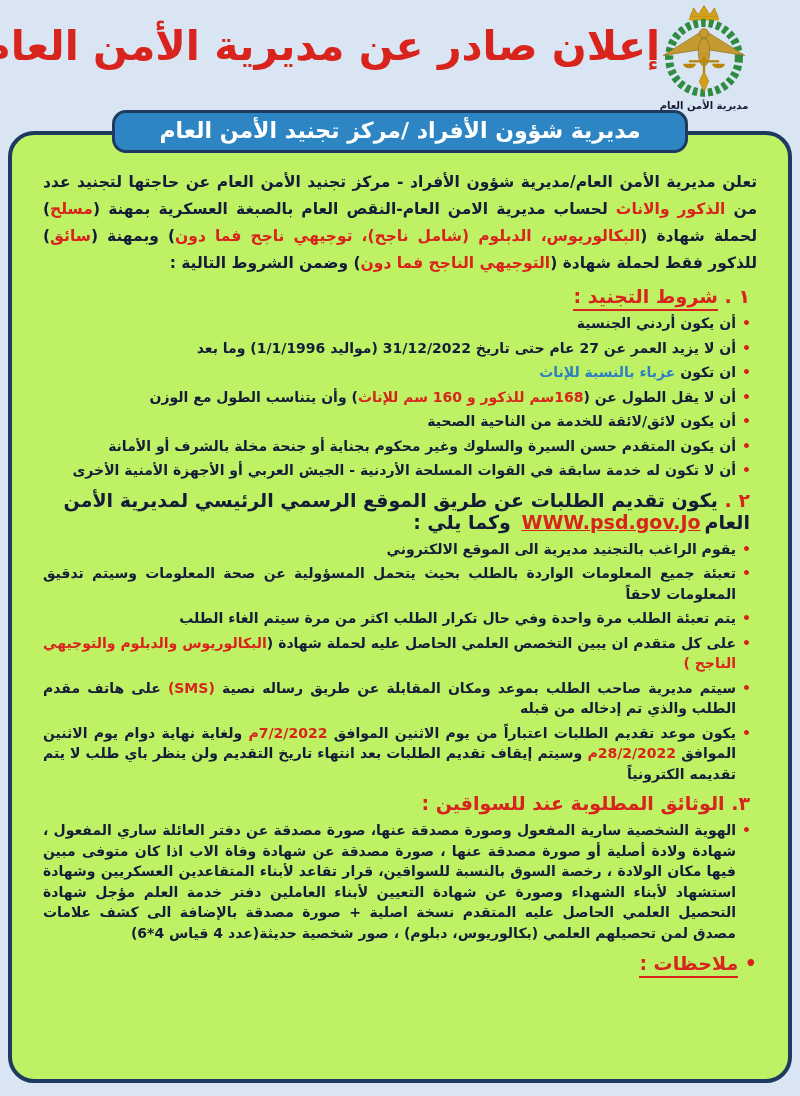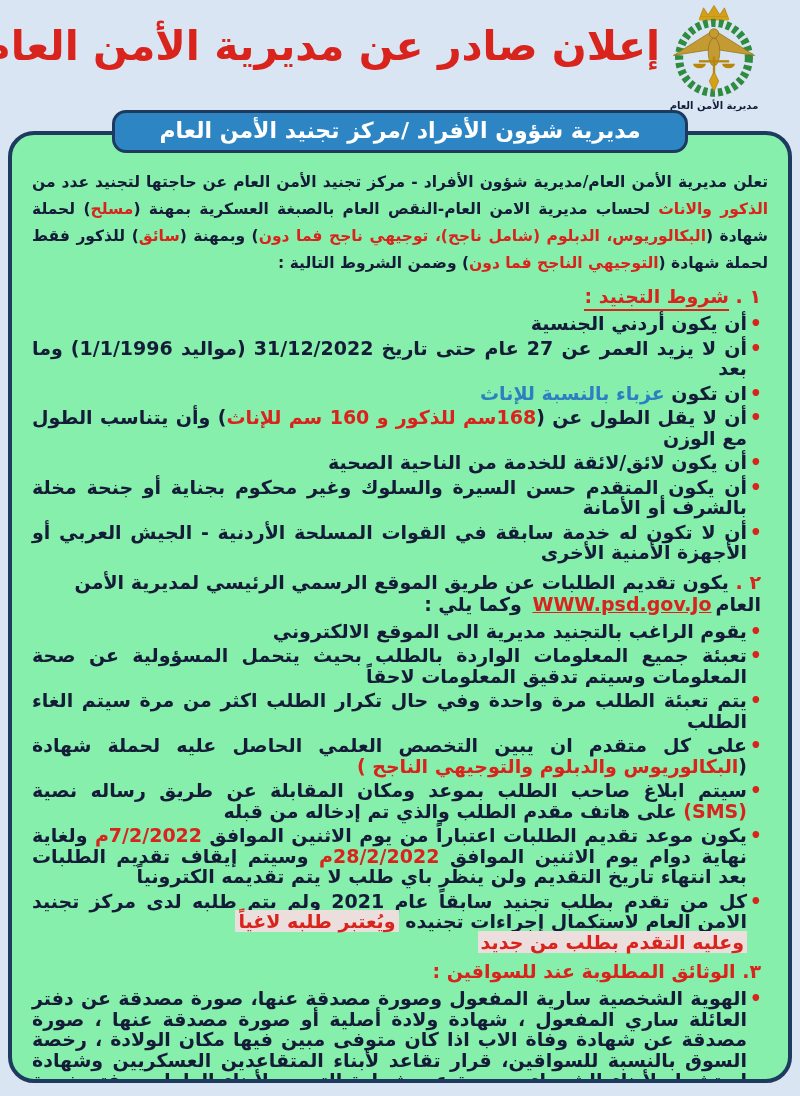--- a/index.html
+++ b/index.html
@@ -8,49 +8,49 @@
   }
   *{box-sizing:border-box}
   body{margin:0;width:800px;height:1096px;background:var(--page_bg);
        font-family:"DejaVu Sans",sans-serif;font-weight:bold;overflow:hidden}
   .page{width:800px;height:1096px;position:relative;direction:rtl}
 
   
   .header{position:relative;height:114px}
   .title{position:absolute;top:22px;right:140px;left:16px;margin:0;text-align:center;
          font-size:41px;line-height:1.2;color:var(--red);white-space:nowrap}
-  .logo{position:absolute;right:20px;top:2px;width:132px;text-align:center}
+  .logo{position:absolute;right:30px;top:2px;width:132px;text-align:center}
   .logo svg{display:block;margin:0 auto}
   .logo-caption{font-size:10px;color:var(--navy);margin-top:-2px}
 
   
   .badge{position:relative;z-index:3;width:max-content;margin:-4px auto 0;
          background:var(--badge_blue);color:#fff;border:3px solid var(--box_border);
          border-radius:14px;padding:5px 44px 7px;font-size:22px}
 
   
   .main-box{position:relative;z-index:1;margin:-22px 8px 0;height:952px;
-            background:#86efac;border:4px solid var(--box_border);border-radius:26px;
-            padding:34px 20px 12px;overflow:hidden}
+            background:#bef264;border:4px solid var(--box_border);border-radius:26px;
+            padding:34px 31px 12px;overflow:hidden}
 
   .intro{font-size:15.5px;line-height:27px;margin:0 0 8px;color:var(--navy);
          text-align:justify;text-align-last:right}
 
   .sec-head{font-size:19px;color:var(--red);margin:7px 7px 5px}
   .sec-head .navy,.seg.navy{color:var(--navy)}
   .u-red{border-bottom:2px solid var(--red);padding-bottom:2px}
 
   .seg{color:var(--navy)}
   .seg.red{color:var(--red)}
   .seg.blue{color:var(--blue)}
   .seg.url{color:var(--red);text-decoration:underline;padding:0 4px}
   .seg.hl{color:var(--red);background:var(--highlight_bg);padding:0 3px}
 
   ul.bullets{list-style:none;margin:1px 0 4px;padding:0 6px 0 0;color:var(--navy);
-             font-size:19px;line-height:20.5px}
+             font-size:14px;line-height:20.5px}
   ul.bullets li{position:relative;padding:1px 15px 1px 0;margin-bottom:2px;
                 text-align:justify;text-align-last:right}
   ul.bullets li::before{content:'•';position:absolute;right:0;top:1px;color:var(--red)}
 
   .notes-head{font-size:19px;color:var(--red);margin:8px 0 5px;width:max-content}
   .notes-head::before{content:'• ';color:var(--red)}
 </style>
 </head>
 <body>
 
@@ -99,23 +99,22 @@
 
     <div class="sec-head">
       <span>٢ .</span>
       <span><span class="seg navy">يكون تقديم الطلبات عن طريق الموقع الرسمي الرئيسي لمديرية الأمن العام</span><span class="seg url">WWW.psd.gov.Jo</span><span class="seg navy"> وكما يلي :</span></span>
     </div>
     <ul class="bullets">
         <li><span class="seg navy">يقوم الراغب بالتجنيد مديرية الى الموقع الالكتروني</span></li>
         <li><span class="seg navy">تعبئة جميع المعلومات الواردة بالطلب بحيث يتحمل المسؤولية عن صحة المعلومات وسيتم تدقيق المعلومات لاحقاً</span></li>
         <li><span class="seg navy">يتم تعبئة الطلب مرة واحدة وفي حال تكرار الطلب اكثر من مرة سيتم الغاء الطلب</span></li>
         <li><span class="seg navy">على كل متقدم ان يبين التخصص العلمي الحاصل عليه لحملة شهادة (</span><span class="seg red">البكالوريوس والدبلوم والتوجيهي الناجح</span><span class="seg red"> )</span></li>
-        <li><span class="seg navy">سيتم ابلاغ صاحب الطلب بموعد ومكان المقابلة عن طريق رساله نصية </span><span class="seg red">(SMS)</span><span class="seg navy"> على هاتف مقدم الطلب والذي تم إدخاله من قبله</span></li>
+        <li><span class="seg navy">سيتم مديرية صاحب الطلب بموعد ومكان المقابلة عن طريق رساله نصية </span><span class="seg red">(SMS)</span><span class="seg navy"> على هاتف مقدم الطلب والذي تم إدخاله من قبله</span></li>
         <li><span class="seg navy">يكون موعد تقديم الطلبات اعتباراً من يوم الاثنين الموافق </span><span class="seg red">7/2/2022م</span><span class="seg navy"> ولغاية نهاية دوام يوم الاثنين الموافق </span><span class="seg red">28/2/2022م</span><span class="seg navy"> وسيتم إيقاف تقديم الطلبات بعد انتهاء تاريخ التقديم ولن ينظر باي طلب لا يتم تقديمه الكترونياً</span></li>
-        <li><span class="seg navy">كل من تقدم بطلب تجنيد سابقاً عام 2021 ولم يتم طلبه لدى مركز تجنيد الامن العام لاستكمال إجراءات تجنيده  </span><span class="seg hl">ويُعتبر طلبه لاغياً</span><br><span class="seg hl">وعليه التقدم بطلب من جديد</span></li>
       </ul>
 
     <div class="sec-head">
       <span>٣.</span>
       <span>الوثائق المطلوبة عند للسواقين :</span>
     </div>
     <ul class="bullets">
         <li><span class="seg navy">الهوية الشخصية سارية المفعول وصورة مصدقة عنها، صورة مصدقة عن دفتر العائلة ساري المفعول ، شهادة ولادة أصلية أو صورة مصدقة عنها ، صورة مصدقة عن شهادة وفاة الاب اذا كان متوفى مبين فيها مكان الولادة ، رخصة السوق بالنسبة للسواقين، قرار تقاعد لأبناء المتقاعدين العسكريين وشهادة استشهاد لأبناء الشهداء وصورة عن شهادة التعيين لأبناء العاملين دفتر خدمة العلم مؤجل شهادة التحصيل العلمي الحاصل عليه المتقدم نسخة اصلية + صورة مصدقة بالإضافة الى كشف علامات مصدق لمن تحصيلهم العلمي (بكالوريوس، دبلوم) ، صور شخصية حديثة(عدد 4 قياس 4*6)</span></li>
       </ul>
 

